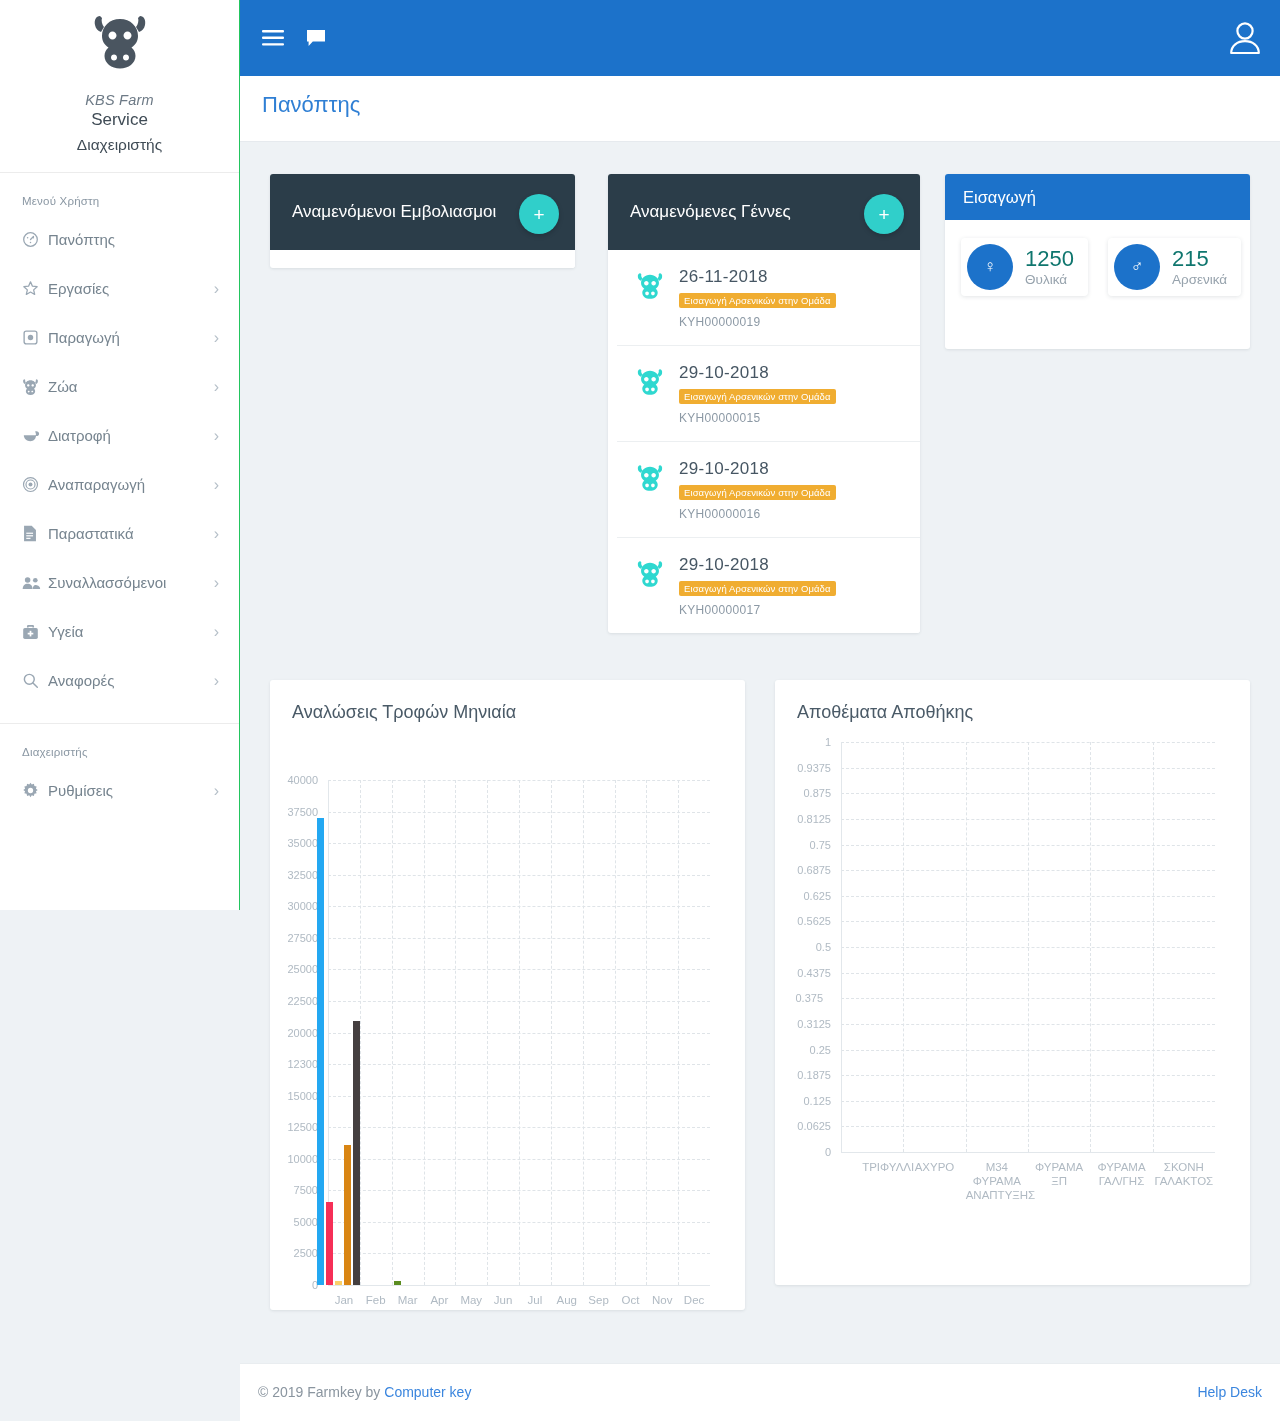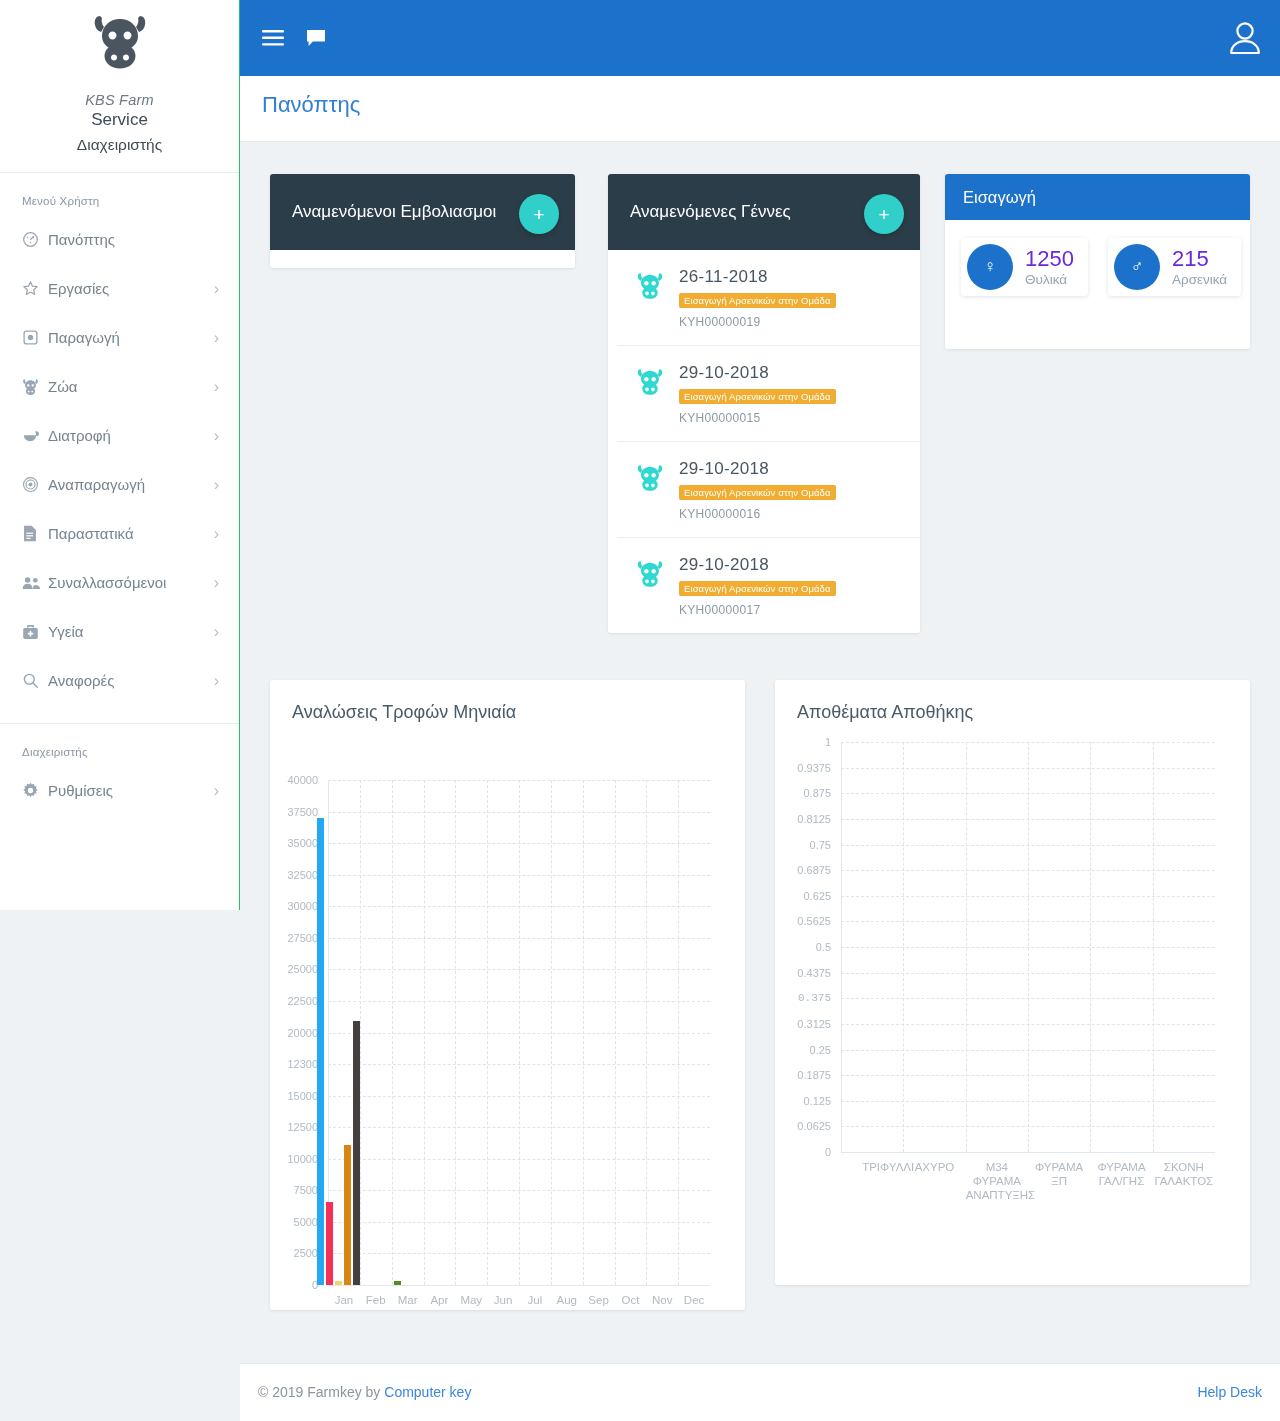--- a/index.html
+++ b/index.html
@@ -79,21 +79,21 @@
   .birth-badge { display:inline-block; margin-top:6px; background:#f0ad31; color:#fff; font-size:9.5px; padding:2px 5px; border-radius:2px; letter-spacing:.1px; }
   .birth-code { font-size:12px; color:#8c99a5; margin-top:7px; letter-spacing:.3px; }
 
   
   #sheep-card { position:absolute; left:705px; top:32px; width:305px; height:175px; }
   .bc-head { background:#1c72ca; color:#fff; height:46px; display:flex; align-items:center; padding:0 18px; font-size:16.5px; border-radius:3px 3px 0 0; }
   .bc-body { display:flex; gap:20px; padding:18px 16px; }
   .stat-pill { background:#fff; border-radius:4px; box-shadow:0 1px 4px rgba(30,45,60,.13); display:flex; align-items:center; padding:6px 14px 6px 6px; }
   .stat-circle { width:46px; height:46px; border-radius:50%; background:#1c72ca; color:#fff; display:flex; align-items:center; justify-content:center; font-size:17px; flex:0 0 46px; }
   .stat-txt { padding-left:12px; }
-  .stat-num { font-size:22px; color:#6d28d9; line-height:1.05; }
+  .stat-num { font-size:22px; color:#0f766e; line-height:1.05; }
   .stat-lbl { font-size:13.5px; color:#97a3ad; margin-top:1px; }
 
   
   .chart-card { position:absolute; background:#fff; border-radius:3px; box-shadow:0 1px 3px rgba(30,45,60,.10); }
   .chart-title { font-size:18px; color:#4a5a67; padding:22px 0 0 22px; }
   .plot { position:absolute; }
   .ytick { position:absolute; right:0; transform:translateY(-50%); font-size:11px; color:#b0bac3; white-space:nowrap; text-align:right; }
   .xtick { position:absolute; text-align:center; font-size:11.5px; color:#b0bac3; white-space:nowrap; }
   .gridh { position:absolute; left:0; right:0; border-top:1px dashed #dfe4e8; height:0; }
   .gridv { position:absolute; top:0; bottom:0; border-left:1px dashed #dfe4e8; width:0; }
@@ -498,21 +498,21 @@
         <div class="ytick" style="top: 128.125px; right: 384px; margin-left: 36px;">0.6875</div>
         <div class="gridh" style="top: 153.75px;"></div>
         <div class="ytick" style="top: 153.75px; right: 384px;">0.625</div>
         <div class="gridh" style="top: 179.375px;"></div>
         <div class="ytick" style="top: 179.375px; right: 384px;">0.5625</div>
         <div class="gridh" style="top: 205px;"></div>
         <div class="ytick" style="top: 205px; right: 384px;">0.5</div>
         <div class="gridh" style="top: 230.625px;"></div>
         <div class="ytick" style="top: 230.625px; right: 384px;">0.4375</div>
         <div class="gridh" style="top: 256.25px;"></div>
-        <div class="ytick" style="top: 256.25px; right: 384px; font-family: Liberation Mono, monospace;">0.375</div>
+        <div class="ytick" style="top: 256.25px; right: 392px;">0.375</div>
         <div class="gridh" style="top: 281.875px;"></div>
         <div class="ytick" style="top: 281.875px; right: 384px;">0.3125</div>
         <div class="gridh" style="top: 307.5px;"></div>
         <div class="ytick" style="top: 307.5px; right: 384px;">0.25</div>
         <div class="gridh" style="top: 333.125px;"></div>
         <div class="ytick" style="top: 333.125px; right: 384px;">0.1875</div>
         <div class="gridh" style="top: 358.75px;"></div>
         <div class="ytick" style="top: 358.75px; right: 384px;">0.125</div>
         <div class="gridh" style="top: 384.375px;"></div>
         <div class="ytick" style="top: 384.375px; right: 384px;">0.0625</div>

